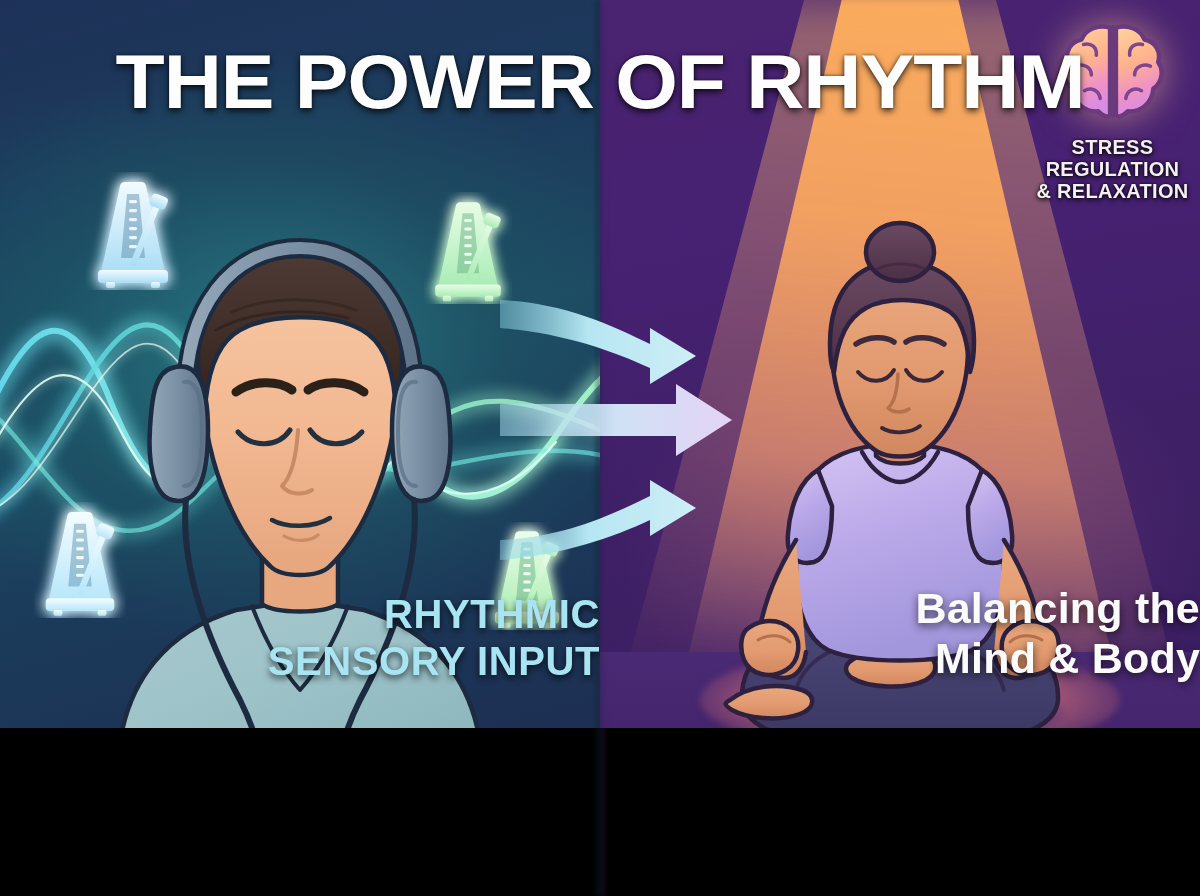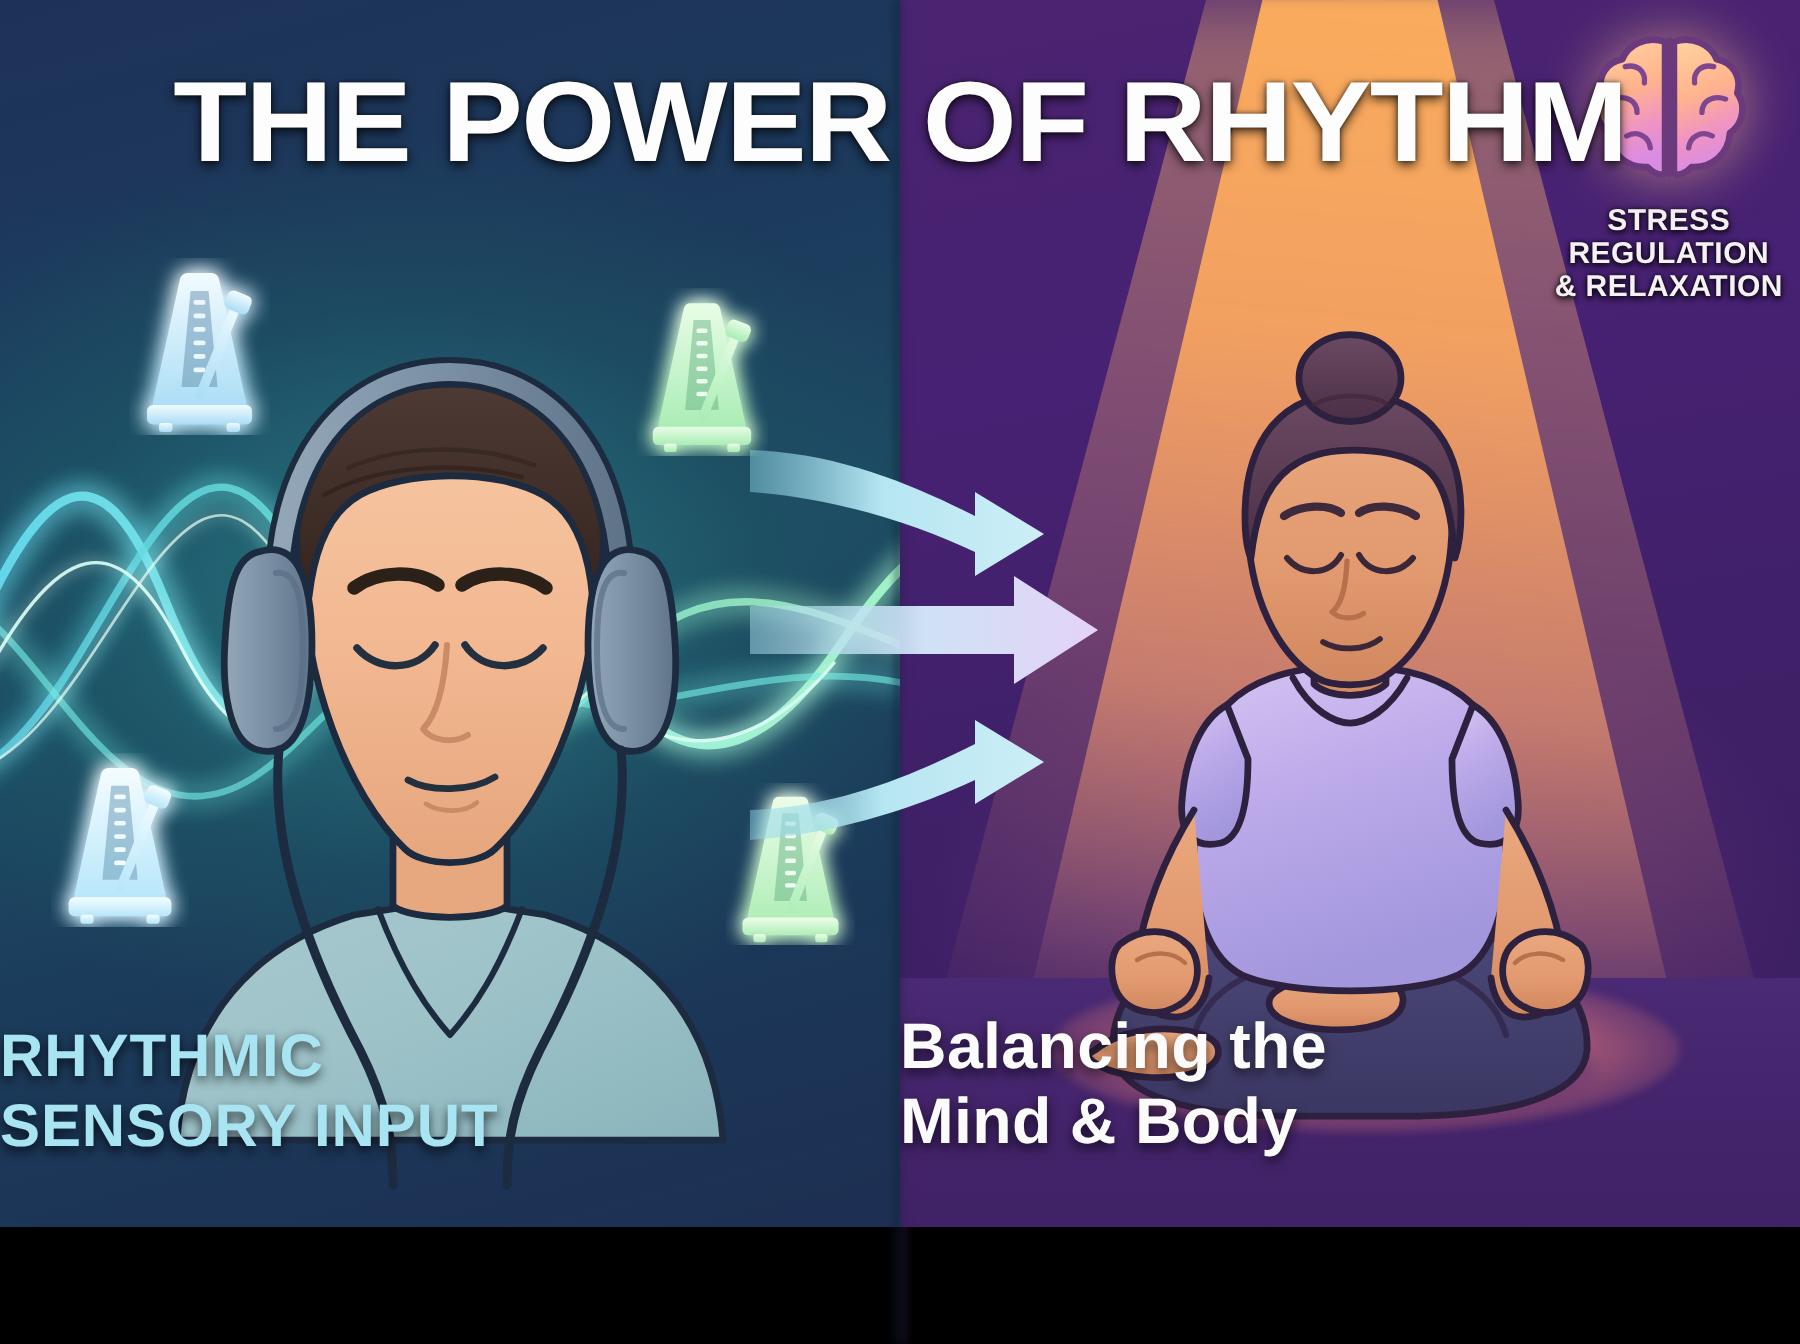--- a/index.html
+++ b/index.html
@@ -2,21 +2,21 @@
 <html><head>
 <meta charset="utf-8">
 <style>
   * { margin:0; padding:0; box-sizing:border-box; }
   html,body { width:1200px; height:896px; overflow:hidden; background:#000; }
   body { font-family:"Liberation Sans", sans-serif; }
 
   #poster { position:relative; width:1200px; height:896px; overflow:hidden; }
 
   
-  .panel { position:absolute; top:0; height:818px; overflow:hidden; }
+  .panel { position:absolute; top:0; height:728px; overflow:hidden; }
   #left-panel  { left:0;   width:600px; }
   #right-panel { left:600px; width:600px; }
 
   .left-bg {
     position:absolute; inset:0;
     background:
       radial-gradient(ellipse 520px 420px at 46% 48%, rgba(40,120,130,.95) 0%, rgba(30,85,100,.55) 45%, rgba(23,48,80,0) 72%),
       radial-gradient(ellipse 420px 360px at 12% 46%, rgba(26,90,110,.55) 0%, rgba(23,48,80,0) 70%),
       linear-gradient(165deg,#1e3258 0%, #1c3a5c 28%, #1d4a63 50%, #1b3a5a 72%, #1d2f52 100%);
   }
@@ -70,21 +70,21 @@
     position:absolute; left:0; top:38px; width:1200px;
     text-align:center; z-index:40;
     font-size:76px; font-weight:700; letter-spacing:-1px;
     color:#fdfdfd; white-space:nowrap;
     text-shadow:0 3px 7px rgba(0,0,0,.75), 0 0 3px rgba(0,0,0,.55);
     transform:scaleX(1.06);
   }
 
   
   .caption {
-    position:absolute; bottom:44px; width:600px; text-align:left;
+    position:absolute; bottom:44px; width:600px; text-align:right;
     z-index:40; line-height:1.16; white-space:pre-line;
   }
   #caption-left {
     left:0; font-size:40px; font-weight:700; letter-spacing:.6px;
     color:#a9e4f2; text-shadow:0 3px 7px rgba(0,0,0,.7);
   }
   #caption-right {
     left:600px; font-size:43px; font-weight:700; letter-spacing:.2px;
     color:#fbfbfb; text-shadow:0 3px 8px rgba(0,0,0,.65);margin-top:40px;
   }

